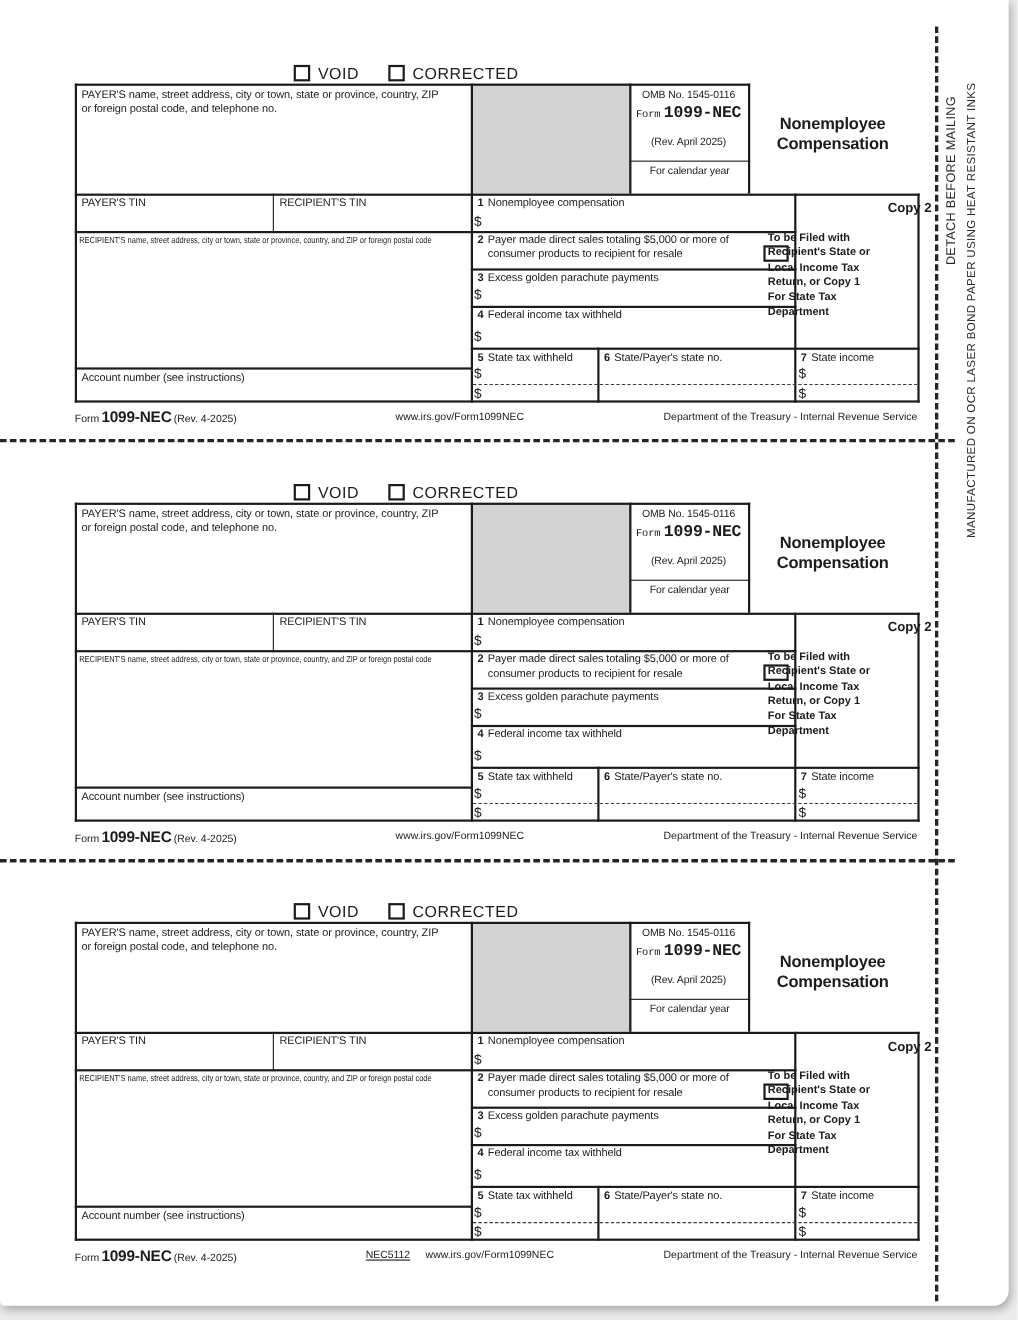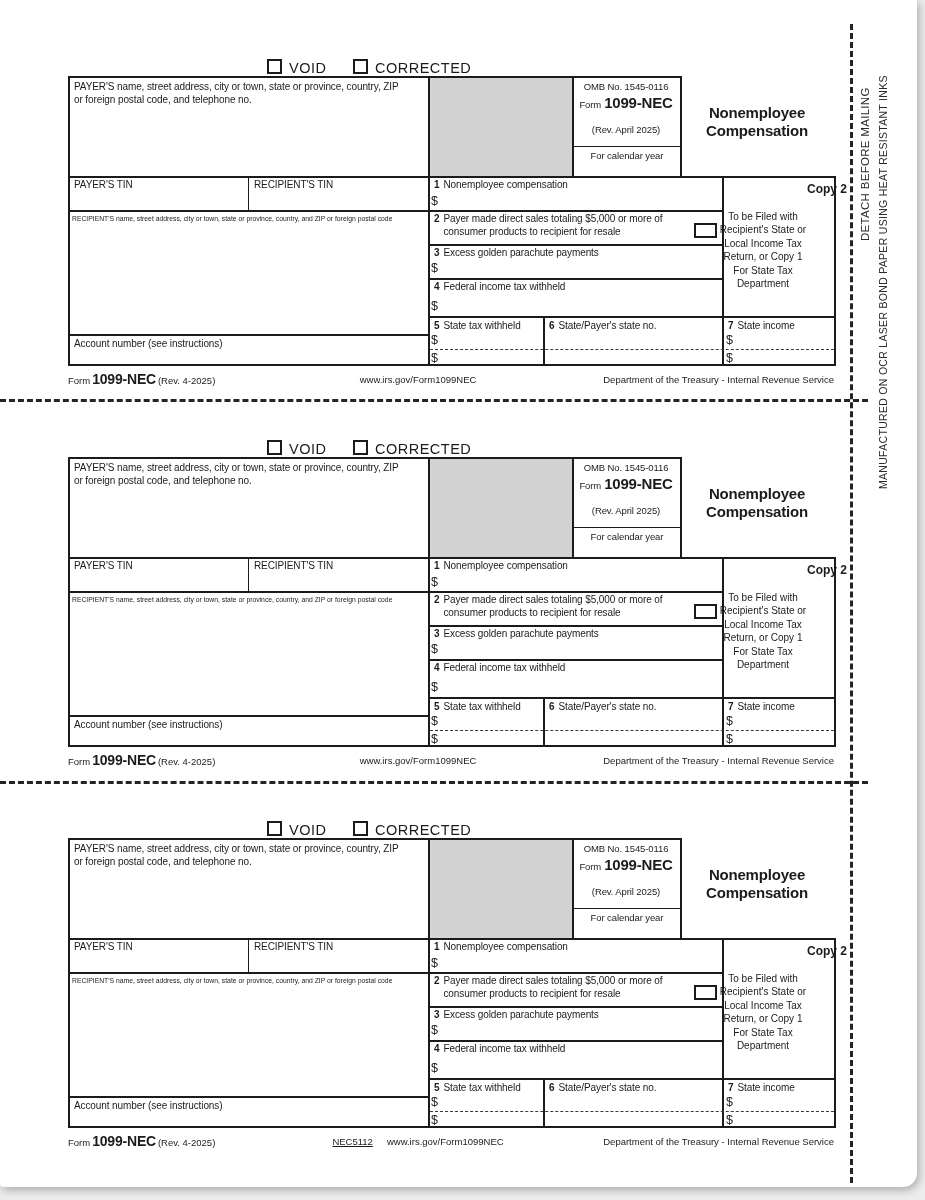--- a/index.html
+++ b/index.html
@@ -22,26 +22,26 @@
   .ln{position:absolute;background:#1b1b1b;}
   .shade{position:absolute;left:360px;top:0;width:146px;height:100px;background:#d3d3d3;}
   .lbl{position:absolute;font-size:10px;letter-spacing:-.1px;line-height:12.5px;}
   .pre{white-space:pre-line;}
   .ctr{text-align:center;}
   .boxlbl{position:absolute;font-size:10px;letter-spacing:-.1px;display:flex;align-items:flex-start;}
   .boxlbl .bnum{font-weight:bold;margin-right:4px;}
   .boxlbl .txt{white-space:pre-line;line-height:12.5px;}
   .dollar{position:absolute;font-size:12.5px;line-height:12px;}
   .formline b{font-size:15px;letter-spacing:-.2px;margin-left:3px;}
-  .formline{font-size:9.5px;}
+  .formline{font-size:9.5px;font-family:Liberation Mono, monospace;}
   .title{position:absolute;left:612px;top:28px;width:154px;text-align:center;
          font-weight:bold;font-size:15px;line-height:18px;white-space:pre-line;letter-spacing:-.2px;}
   .copy2{position:absolute;left:659px;top:106px;width:120px;text-align:right;font-weight:bold;font-size:12px;}
-  .copynote{position:absolute;left:630px;top:134px;width:130px;text-align:center;
-            font-weight:normal;font-size:10px;line-height:13.4px;white-space:pre-line;}
+  .copynote{position:absolute;left:630px;top:134px;width:130px;text-align:left;
+            font-weight:bold;font-size:10px;line-height:13.4px;white-space:pre-line;}
   .dotln{position:absolute;height:0;border-top:1.5px dashed #3a3a3a;}
   .chk2{position:absolute;left:626px;top:147px;width:23px;height:15px;border:2px solid #1b1b1b;background:#fff;box-sizing:border-box;}
   .footer{position:absolute;left:0;top:312px;width:768px;height:20px;font-size:9.5px;}
   .f-left{position:absolute;left:0;top:0;}
   .f-left b{font-size:14px;letter-spacing:-.2px;margin:0 2px;}
   .f-center{position:absolute;left:228px;top:3px;width:244px;text-align:center;}
   .f-center .code{margin-right:14px;text-decoration:underline;}
   .f-right{position:absolute;right:2px;top:3px;text-align:right;}
   .smalllbl{position:absolute;font-size:8px;white-space:nowrap;transform:scaleX(.85);transform-origin:0 0;letter-spacing:0;}
   

